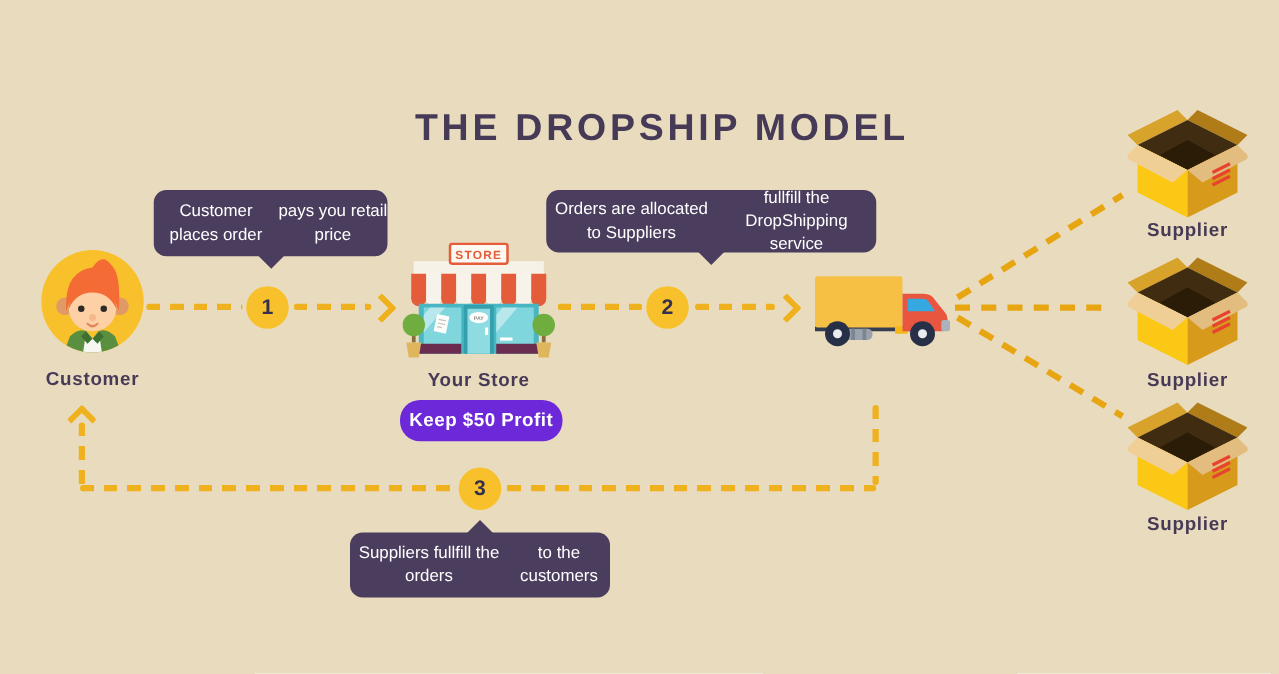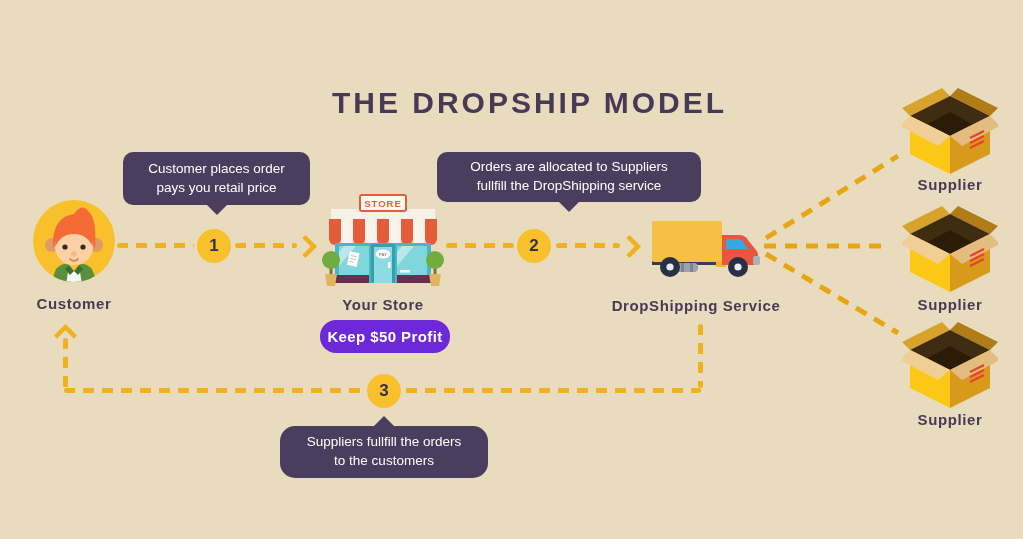--- a/index.html
+++ b/index.html
@@ -6,21 +6,21 @@
   body{font-family:"Liberation Sans","DejaVu Sans",sans-serif;}
   .stage{position:relative;width:1023px;height:539px;background:#e9dcbe;overflow:hidden;padding-left:36px;}
 
   .title{position:absolute;top:86px;left:0;width:100%;text-align:center;
     font-size:30px;font-weight:800;letter-spacing:3px;color:#463a56;}
 
   .node-label{position:absolute;color:#473a56;font-weight:bold;font-size:15px;
     letter-spacing:.6px;text-align:center;}
 
   .bubble{position:absolute;background:#4a3d5d;color:#fff;border-radius:10px;
-    display:flex;flex-direction:column;align-items:center;justify-content:center;
+    display:flex;flex-direction:row;align-items:center;justify-content:center;
     font-size:13.5px;line-height:1.4;text-align:center;}
   .bubble .ptr{position:absolute;left:50%;transform:translateX(-50%);width:0;height:0;
     border-left:11px solid transparent;border-right:11px solid transparent;}
   .bubble.down .ptr{bottom:-10px;border-top:11px solid #4a3d5d;}
   .bubble.up .ptr{top:-10px;border-bottom:11px solid #4a3d5d;}
 
   .step-circle{position:absolute;width:34px;height:34px;border-radius:50%;background:#f8c12c;
     display:flex;align-items:center;justify-content:center;font-weight:bold;font-size:17px;color:#35304d;}
 
   .dash-h{position:absolute;height:5px;border-radius:3px;
@@ -182,21 +182,20 @@
     <rect x="103" y="39" width="7" height="9" rx="2" fill="#aab2bc"></rect>
     <g>
       <circle cx="20" cy="50" r="10" fill="#273046"></circle>
         <circle cx="20" cy="50" r="3.6" fill="#e9edf2"></circle>
     </g>
     <g>
       <circle cx="88" cy="50" r="10" fill="#273046"></circle>
         <circle cx="88" cy="50" r="3.6" fill="#e9edf2"></circle>
     </g>
   </svg>
-  <div class="node-label" style="left:610px;top:297px;width:172px;">DropShipping Service</div>
 
   <svg style="left:758px;top:140px;" width="150" height="205" viewBox="0 0 150 205">
     <line x1="8" y1="98" x2="140" y2="16" stroke="#e7a512" stroke-width="5" stroke-dasharray="12 9"></line>
     <line x1="6" y1="106" x2="130" y2="106" stroke="#e7a512" stroke-width="5" stroke-dasharray="12 9"></line>
     <line x1="8" y1="114" x2="140" y2="193" stroke="#e7a512" stroke-width="5" stroke-dasharray="12 9"></line>
   </svg>
 
   <svg style="left:902px;top:86px;" width="96" height="88" viewBox="0 0 96 88">
       <use href="#boxicon"></use>
     </svg>
@@ -214,19 +213,19 @@
 
   <div class="dash-v" style="left:698px;top:324px;height:64px;"></div>
   <div class="dash-h" style="left:64px;top:388px;width:637px;"></div>
   <div class="dash-v" style="left:63px;top:338px;height:50px;"></div>
   <div class="chev up" style="left:57px;top:327px;"></div>
 
   <div class="step-circle" style="left:367px;top:374px;">
     <span>3</span>
   </div>
 
-  <div class="bubble up" style="left:280px;top:426px;width:208px;height:52px;border-radius:15px;">
+  <div class="bubble up" style="left:280px;top:426px;width:208px;height:52px;">
     <span>Suppliers fullfill the orders</span>
     <span>to the customers</span>
     <div class="ptr"></div>
   </div>
 
 </div>
 
 </body></html>

